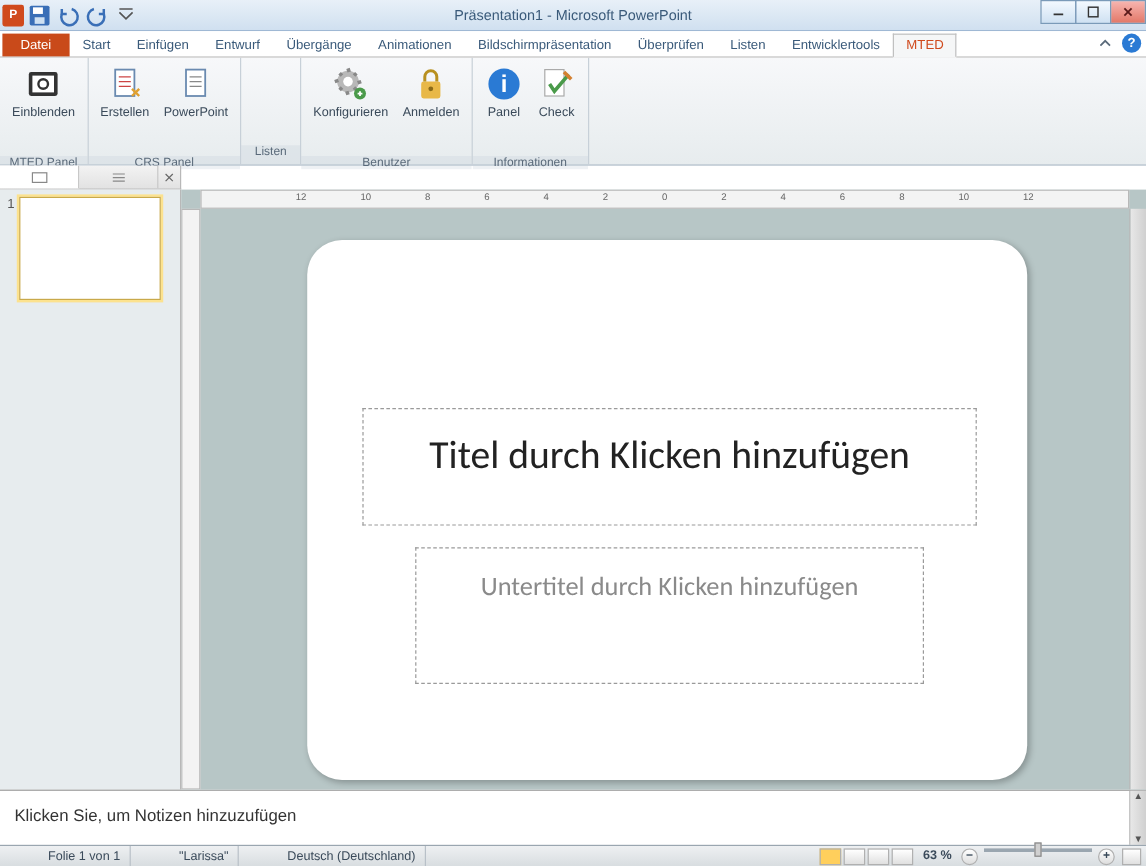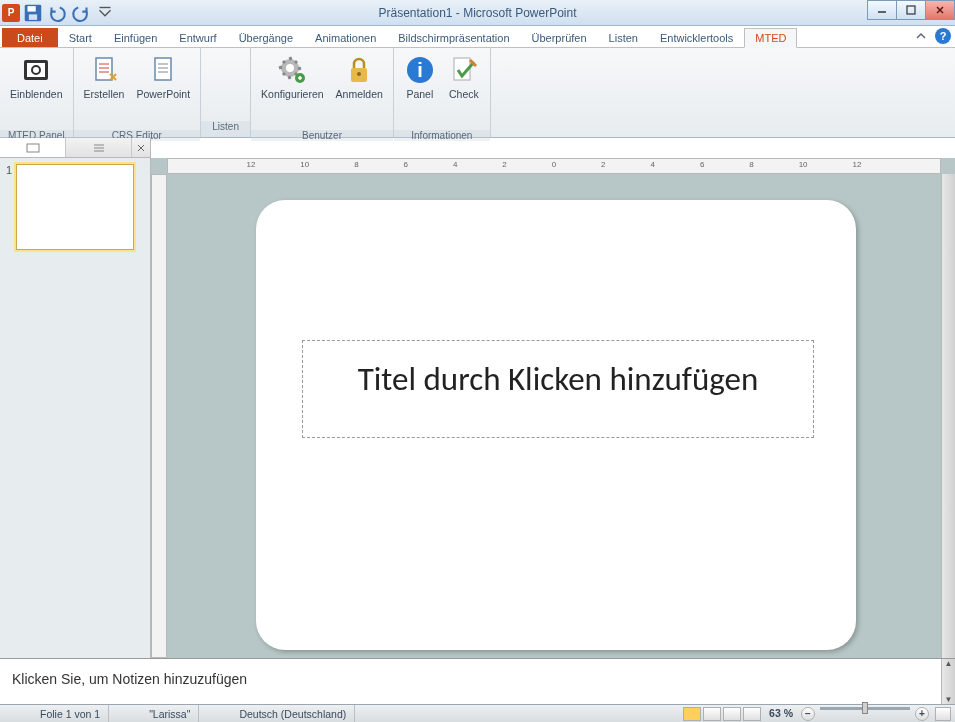--- a/index.html
+++ b/index.html
@@ -190,21 +190,21 @@
             <svg viewBox="0 0 32 32">
               <rect x="8" y="4" width="16" height="22" fill="#fff" stroke="#6a8ab0" stroke-width="1.5"></rect>
               <line x1="11" y1="10" x2="21" y2="10" stroke="#888"></line>
               <line x1="11" y1="14" x2="21" y2="14" stroke="#888"></line>
               <line x1="11" y1="18" x2="21" y2="18" stroke="#888"></line>
             </svg>
           </div>
         <span>PowerPoint</span>
       </div>
     </div>
-    <div class="glabel">CRS Editor</div>
+    <div class="glabel">CRS Panel</div>
   </div>
   <div class="group" style="min-width:50px">
     <div class="btns"></div>
     <div class="glabel">Listen</div>
   </div>
   <div class="group">
     <div class="btns">
       <div class="rbtn">
         <div class="ricon">
             <svg viewBox="0 0 32 32">
@@ -302,20 +302,23 @@
             <span>8</span>
             <span>10</span>
             <span>12</span>
         </div>
       </div>
       <div class="ruler-v"></div>
       <div class="canvas">
         <div class="placeholder ph-title">
           <span class="pht">Titel durch Klicken hinzufügen</span>
         </div>
+        <div class="placeholder ph-sub">
+          <span class="pht">Untertitel durch Klicken hinzufügen</span>
+        </div>
       </div>
       <div class="scrollbar-v"></div>
     </div>
   </div>
   <div class="notes">
     <div class="notespad">Klicken Sie, um Notizen hinzuzufügen</div>
     <div class="nscroll">
         <span class="arr">▲</span>
         <span class="arr">▼</span>
       </div>

